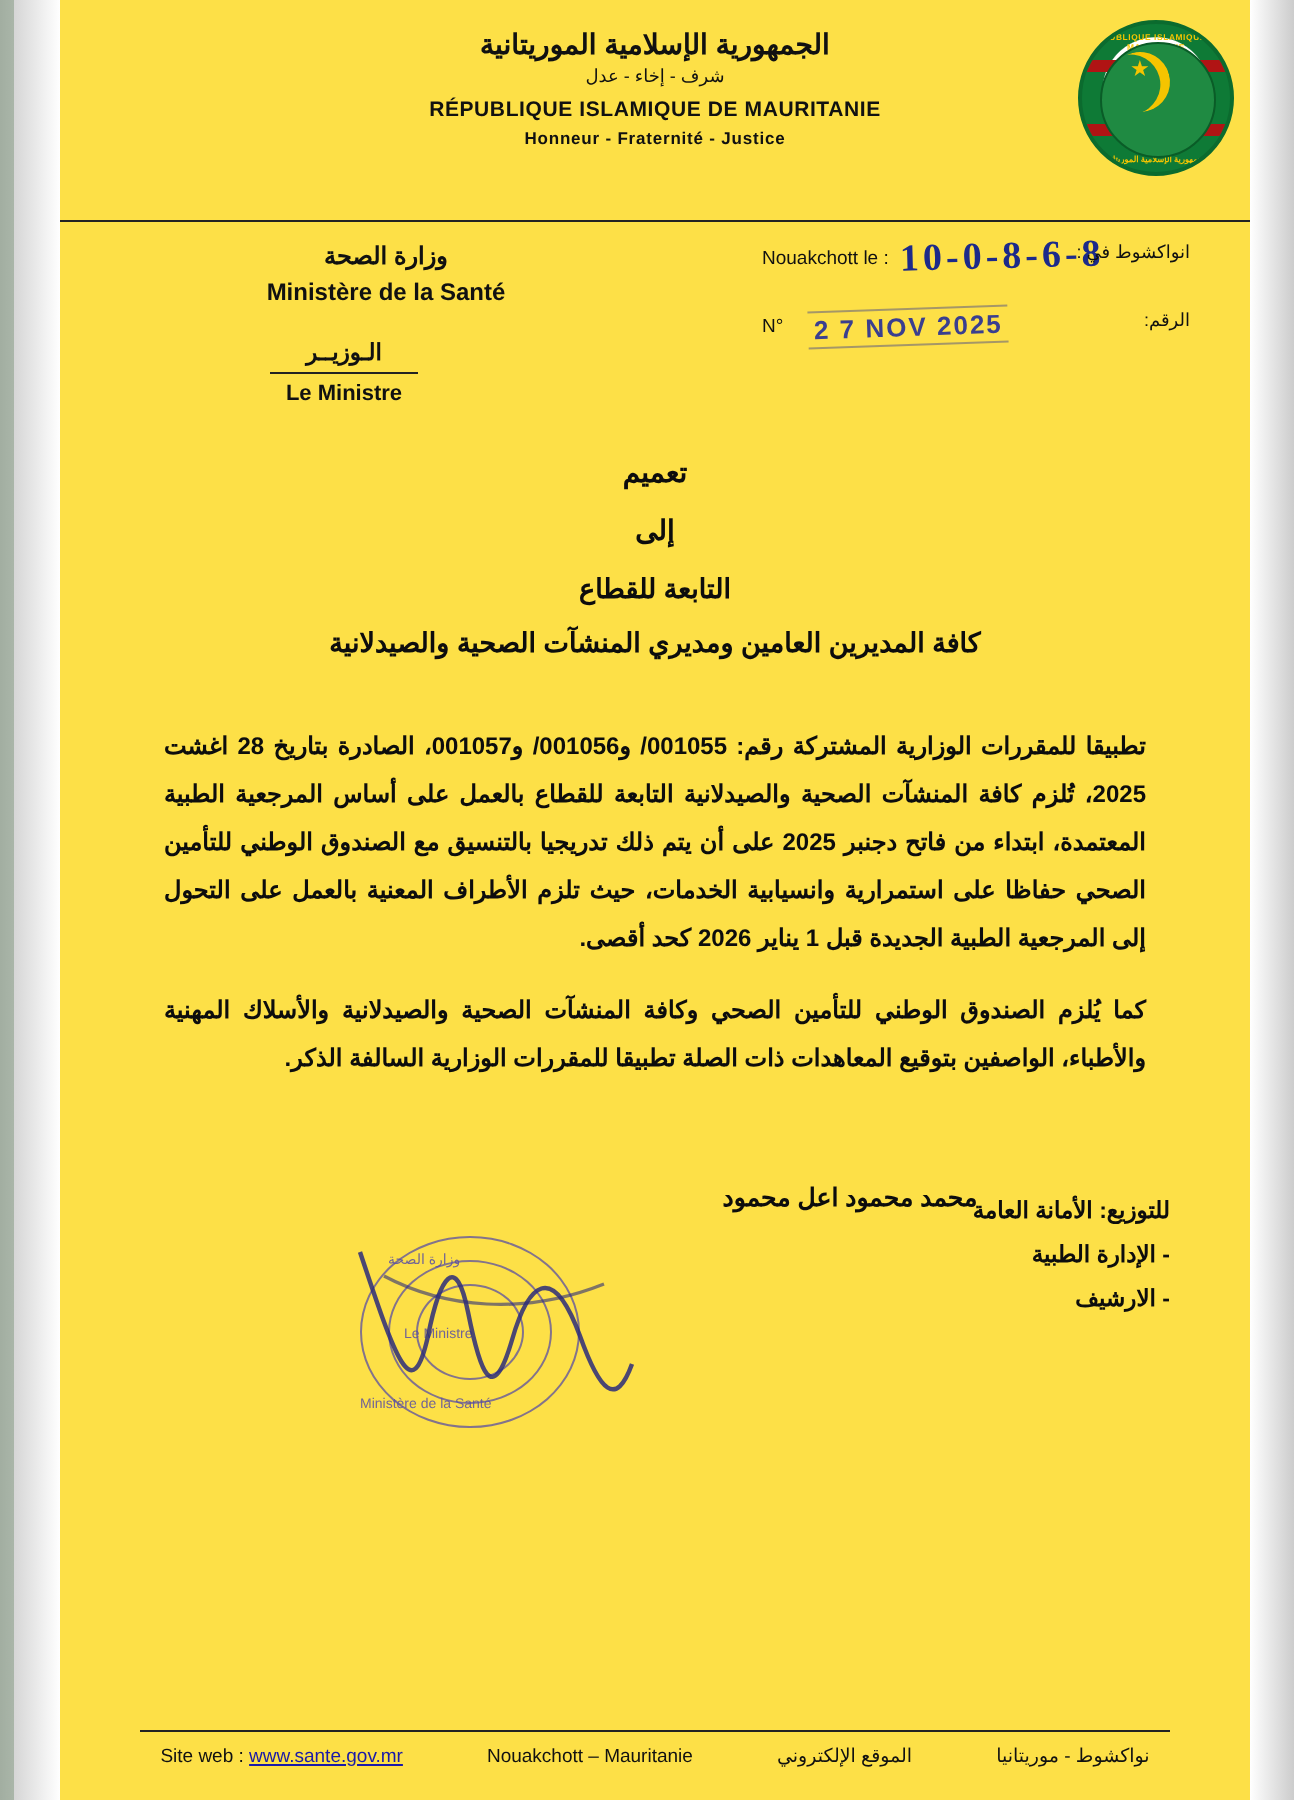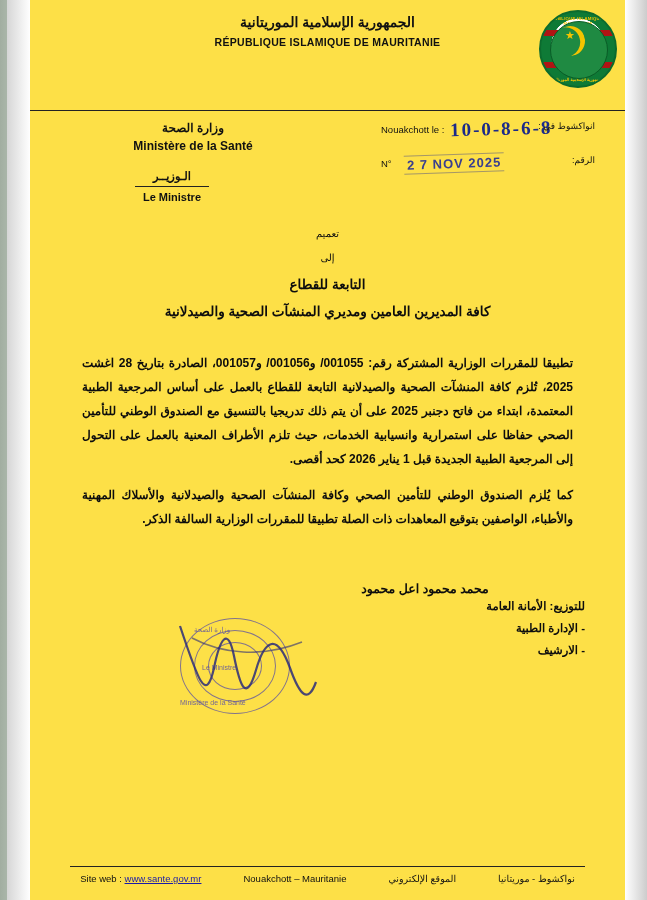--- a/index.html
+++ b/index.html
@@ -220,22 +220,22 @@
   .doc-body {
     position: absolute;
     left: 40px;
     right: 40px;
     top: 228px;
     direction: rtl;
     text-align: center;
     color: #0d0d0d;
   }
   .title-line {
-    font-size: 10px;
-    font-weight: normal;
+    font-size: 14px;
+    font-weight: bold;
     margin-bottom: 13px;
   }
   .addressee {
     font-size: 13.5px;
     font-weight: bold;
     margin-bottom: 11px;
   }
   .para {
     text-align: justify;
     direction: rtl;
@@ -355,21 +355,23 @@
 <body>
 
 <div id="page">
   <div class="green-edge"></div>
 
   <div class="sheet">
 
     <div class="header">
       <div class="header-center">
         <div class="hdr-ar">الجمهورية الإسلامية الموريتانية</div>
+        <div class="hdr-ar-sub">شرف - إخاء - عدل</div>
         <div class="hdr-fr">RÉPUBLIQUE ISLAMIQUE DE MAURITANIE</div>
+        <div class="hdr-fr-sub">Honneur - Fraternité - Justice</div>
       </div>
 
       <div class="emblem">
         <div class="flagstripe top"></div>
         <div class="flagstripe bot"></div>
         <div class="ring-text-top">RÉPUBLIQUE ISLAMIQUE DE MAURITANIE</div>
         <div class="ring-text-bottom">الجمهورية الإسلامية الموريتانية</div>
         <div class="inner"></div>
         <div class="crescent"></div>
         <div class="star">★</div>

